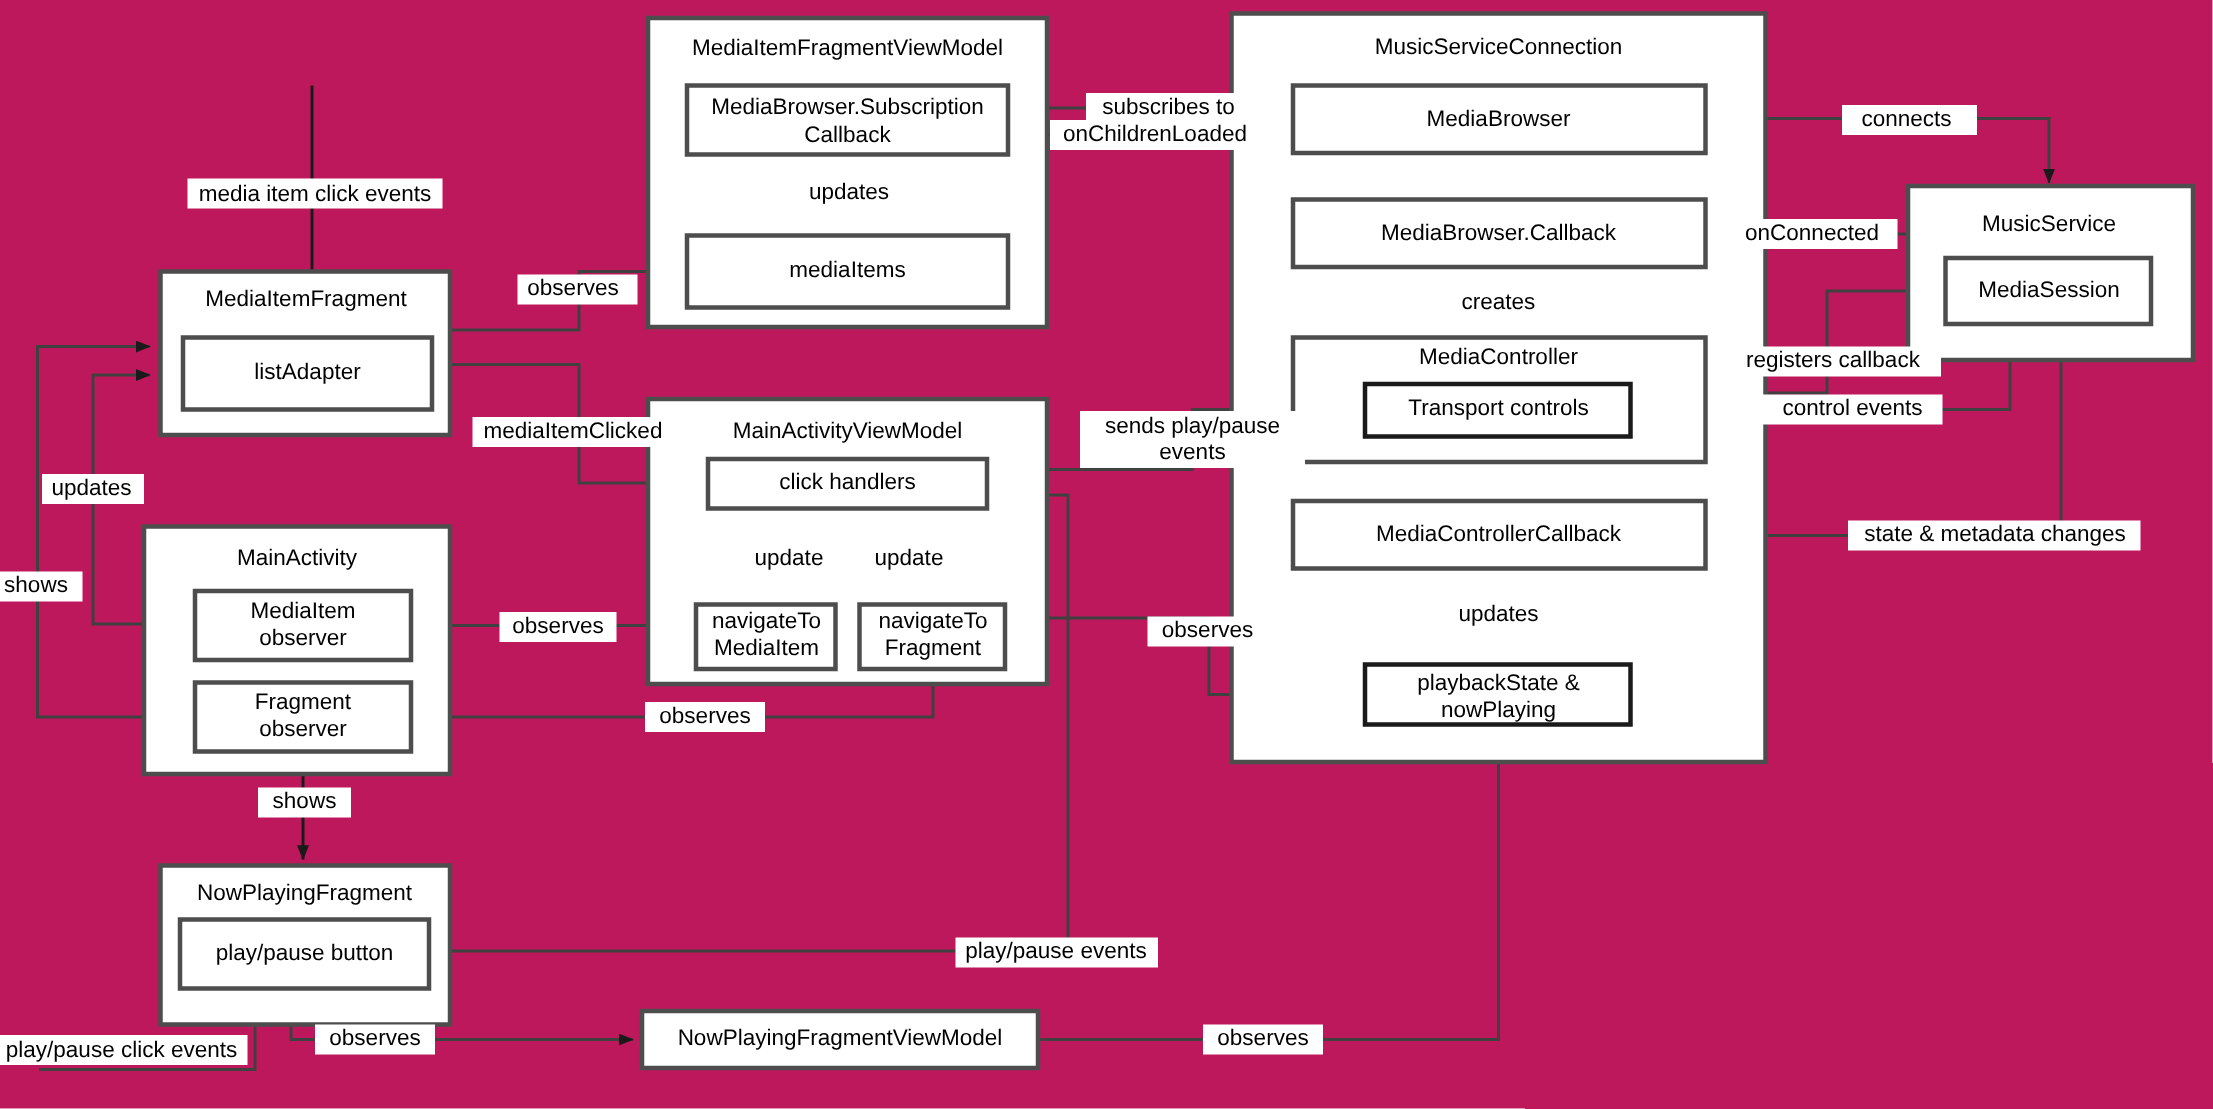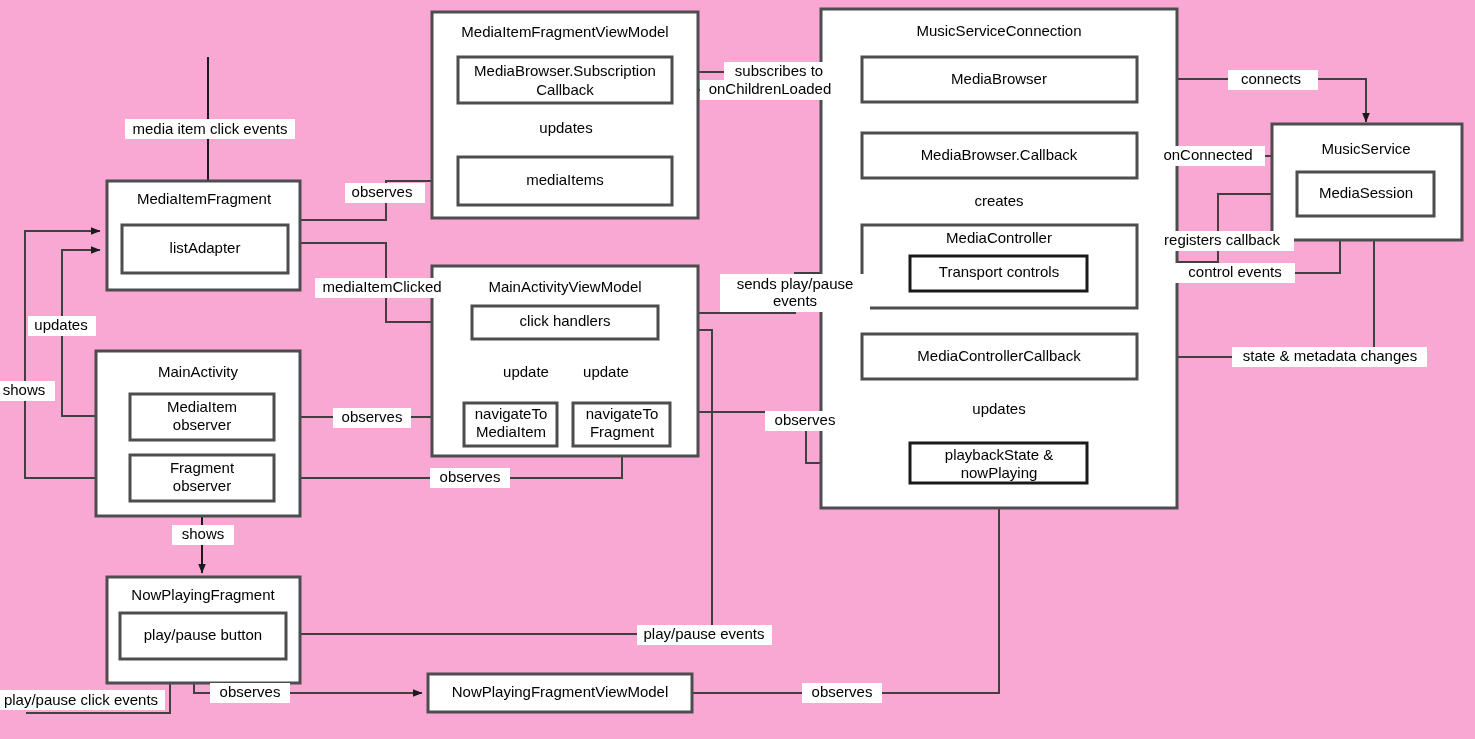--- a/index.html
+++ b/index.html
@@ -1,17 +1,17 @@
 <!DOCTYPE html>
 <html><head>
 <meta charset="utf-8">
 <style>
   html,body{margin:0;padding:0;background:#ffffff;}
   body{font-family:"Liberation Sans","DejaVu Sans",sans-serif;}
-  #diagram-root{position:relative;width:1475px;height:739px;background:#f9a8d4;overflow:hidden;}
+  #diagram-root{position:relative;width:1475px;height:739px;background:#be185d;overflow:hidden;}
   svg{display:block;}
   .box-outer{fill:#ffffff;stroke:#4d4d4d;stroke-width:3;}
   .box-inner{fill:#ffffff;stroke:#4d4d4d;stroke-width:3;}
   .box-inner-dark{fill:#ffffff;stroke:#1a1a1a;stroke-width:3;}
   .lbl{font-family:"Liberation Sans","DejaVu Sans",sans-serif;font-size:15px;fill:#000;text-anchor:middle;dominant-baseline:middle;}
   .edge-lbl{font-family:"Liberation Sans","DejaVu Sans",sans-serif;font-size:15px;fill:#000;text-anchor:middle;dominant-baseline:middle;}
   .conn{fill:none;stroke:#404040;stroke-width:2;}
   .conn-dark{fill:none;stroke:#1a1a1a;stroke-width:2;}
 </style>
 </head>

